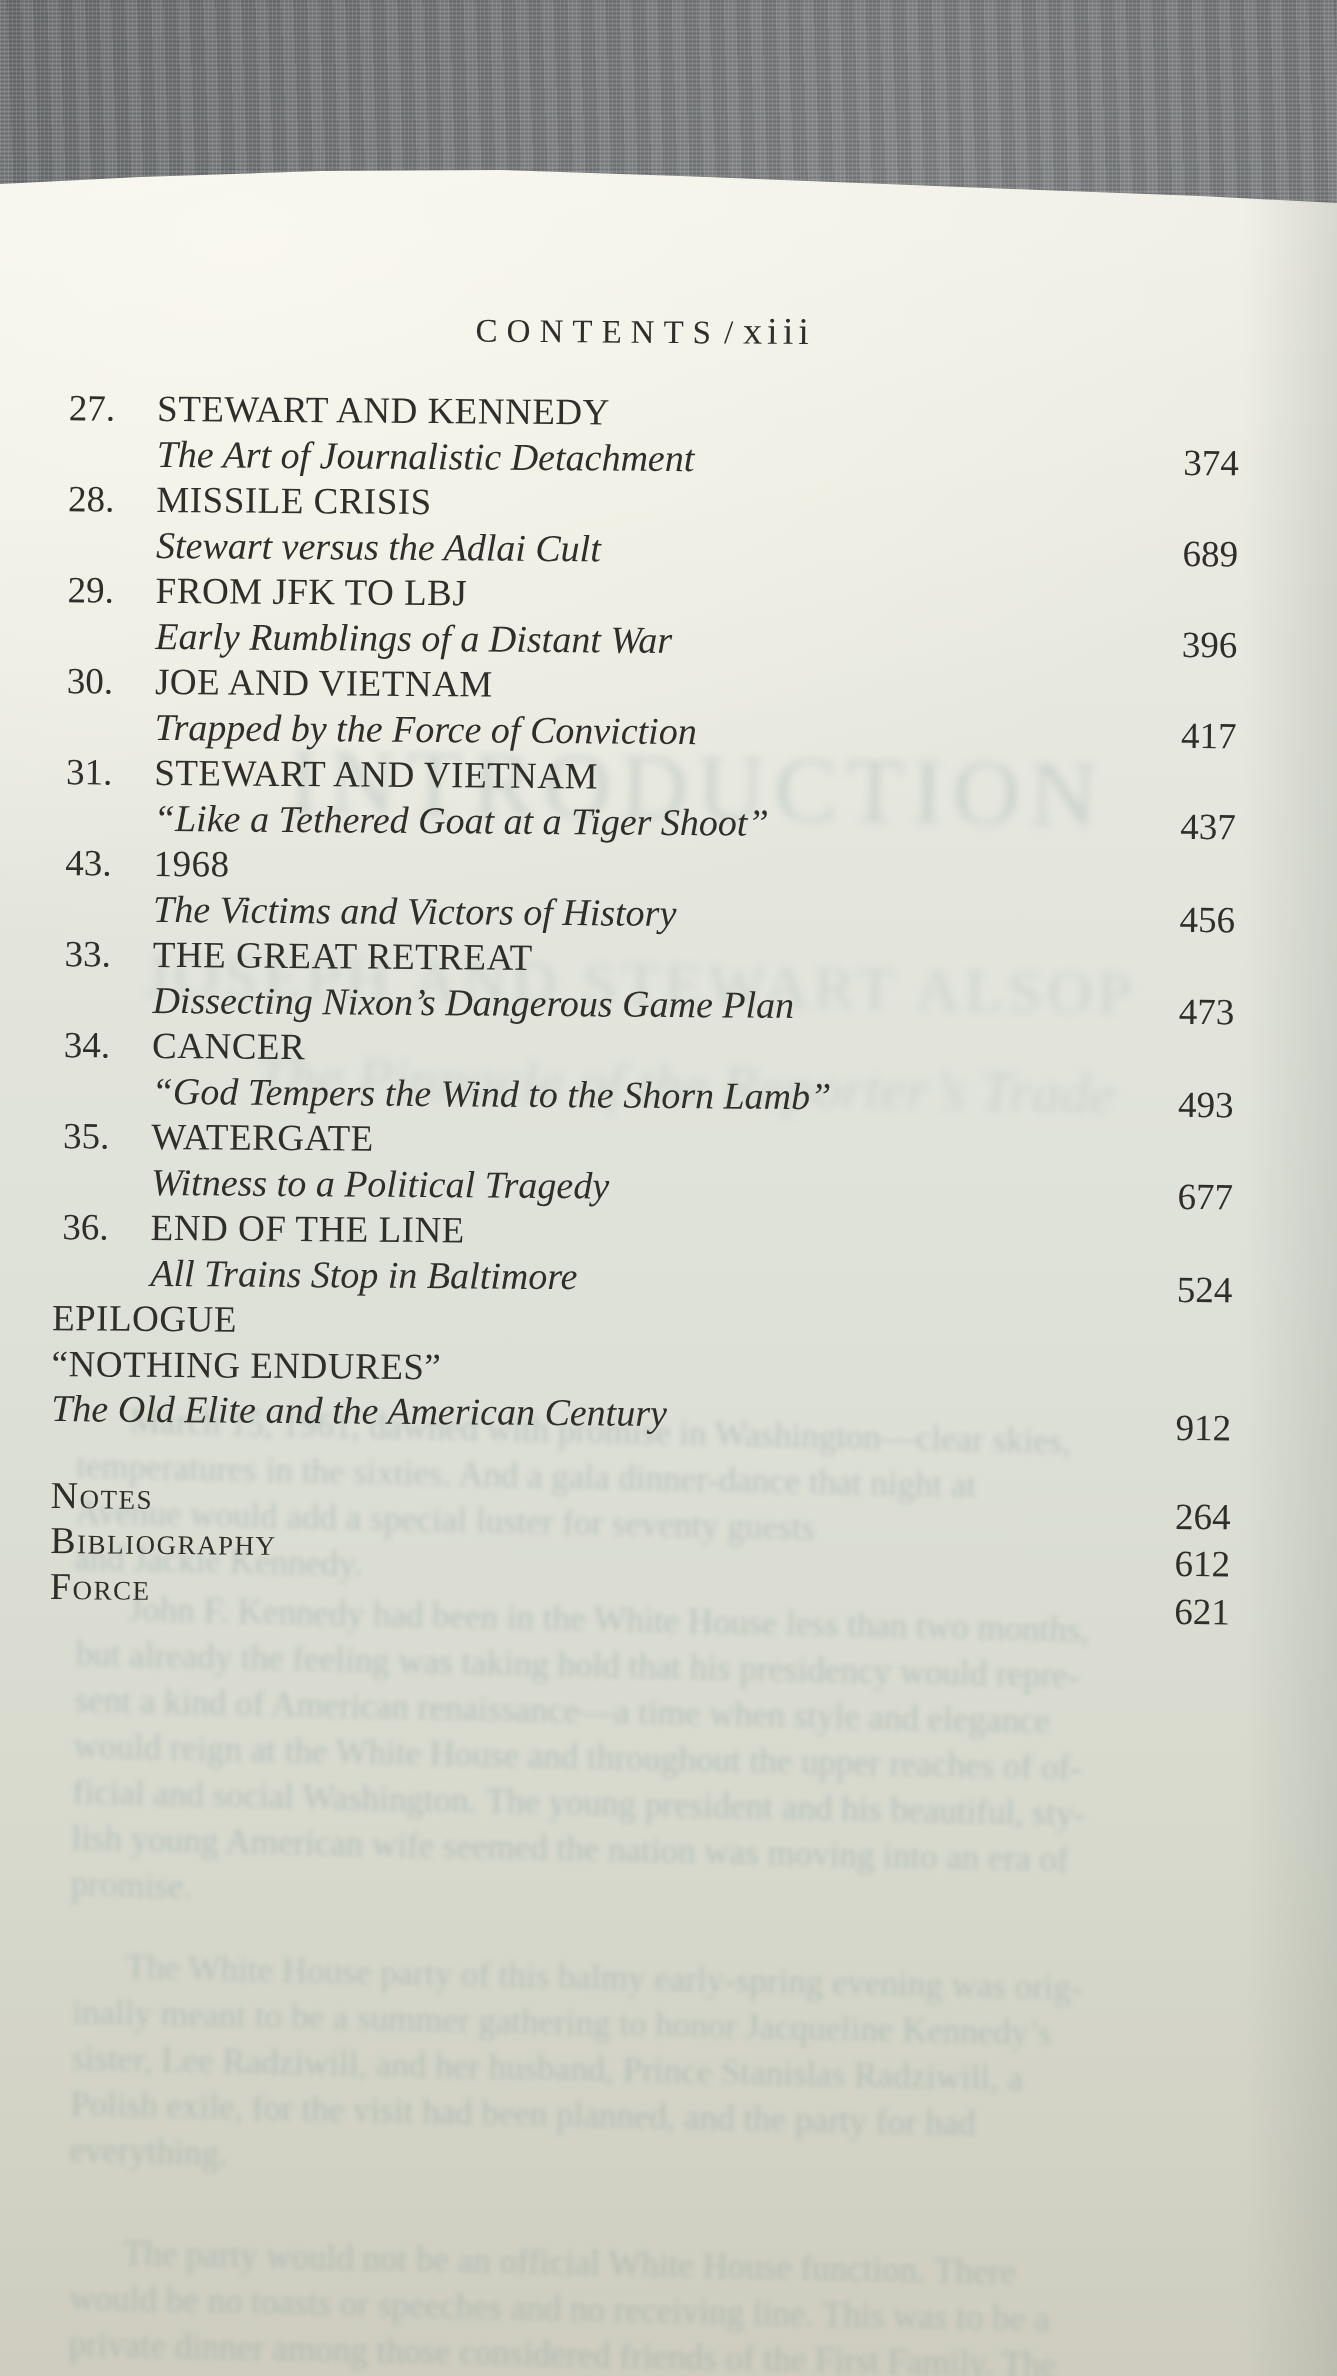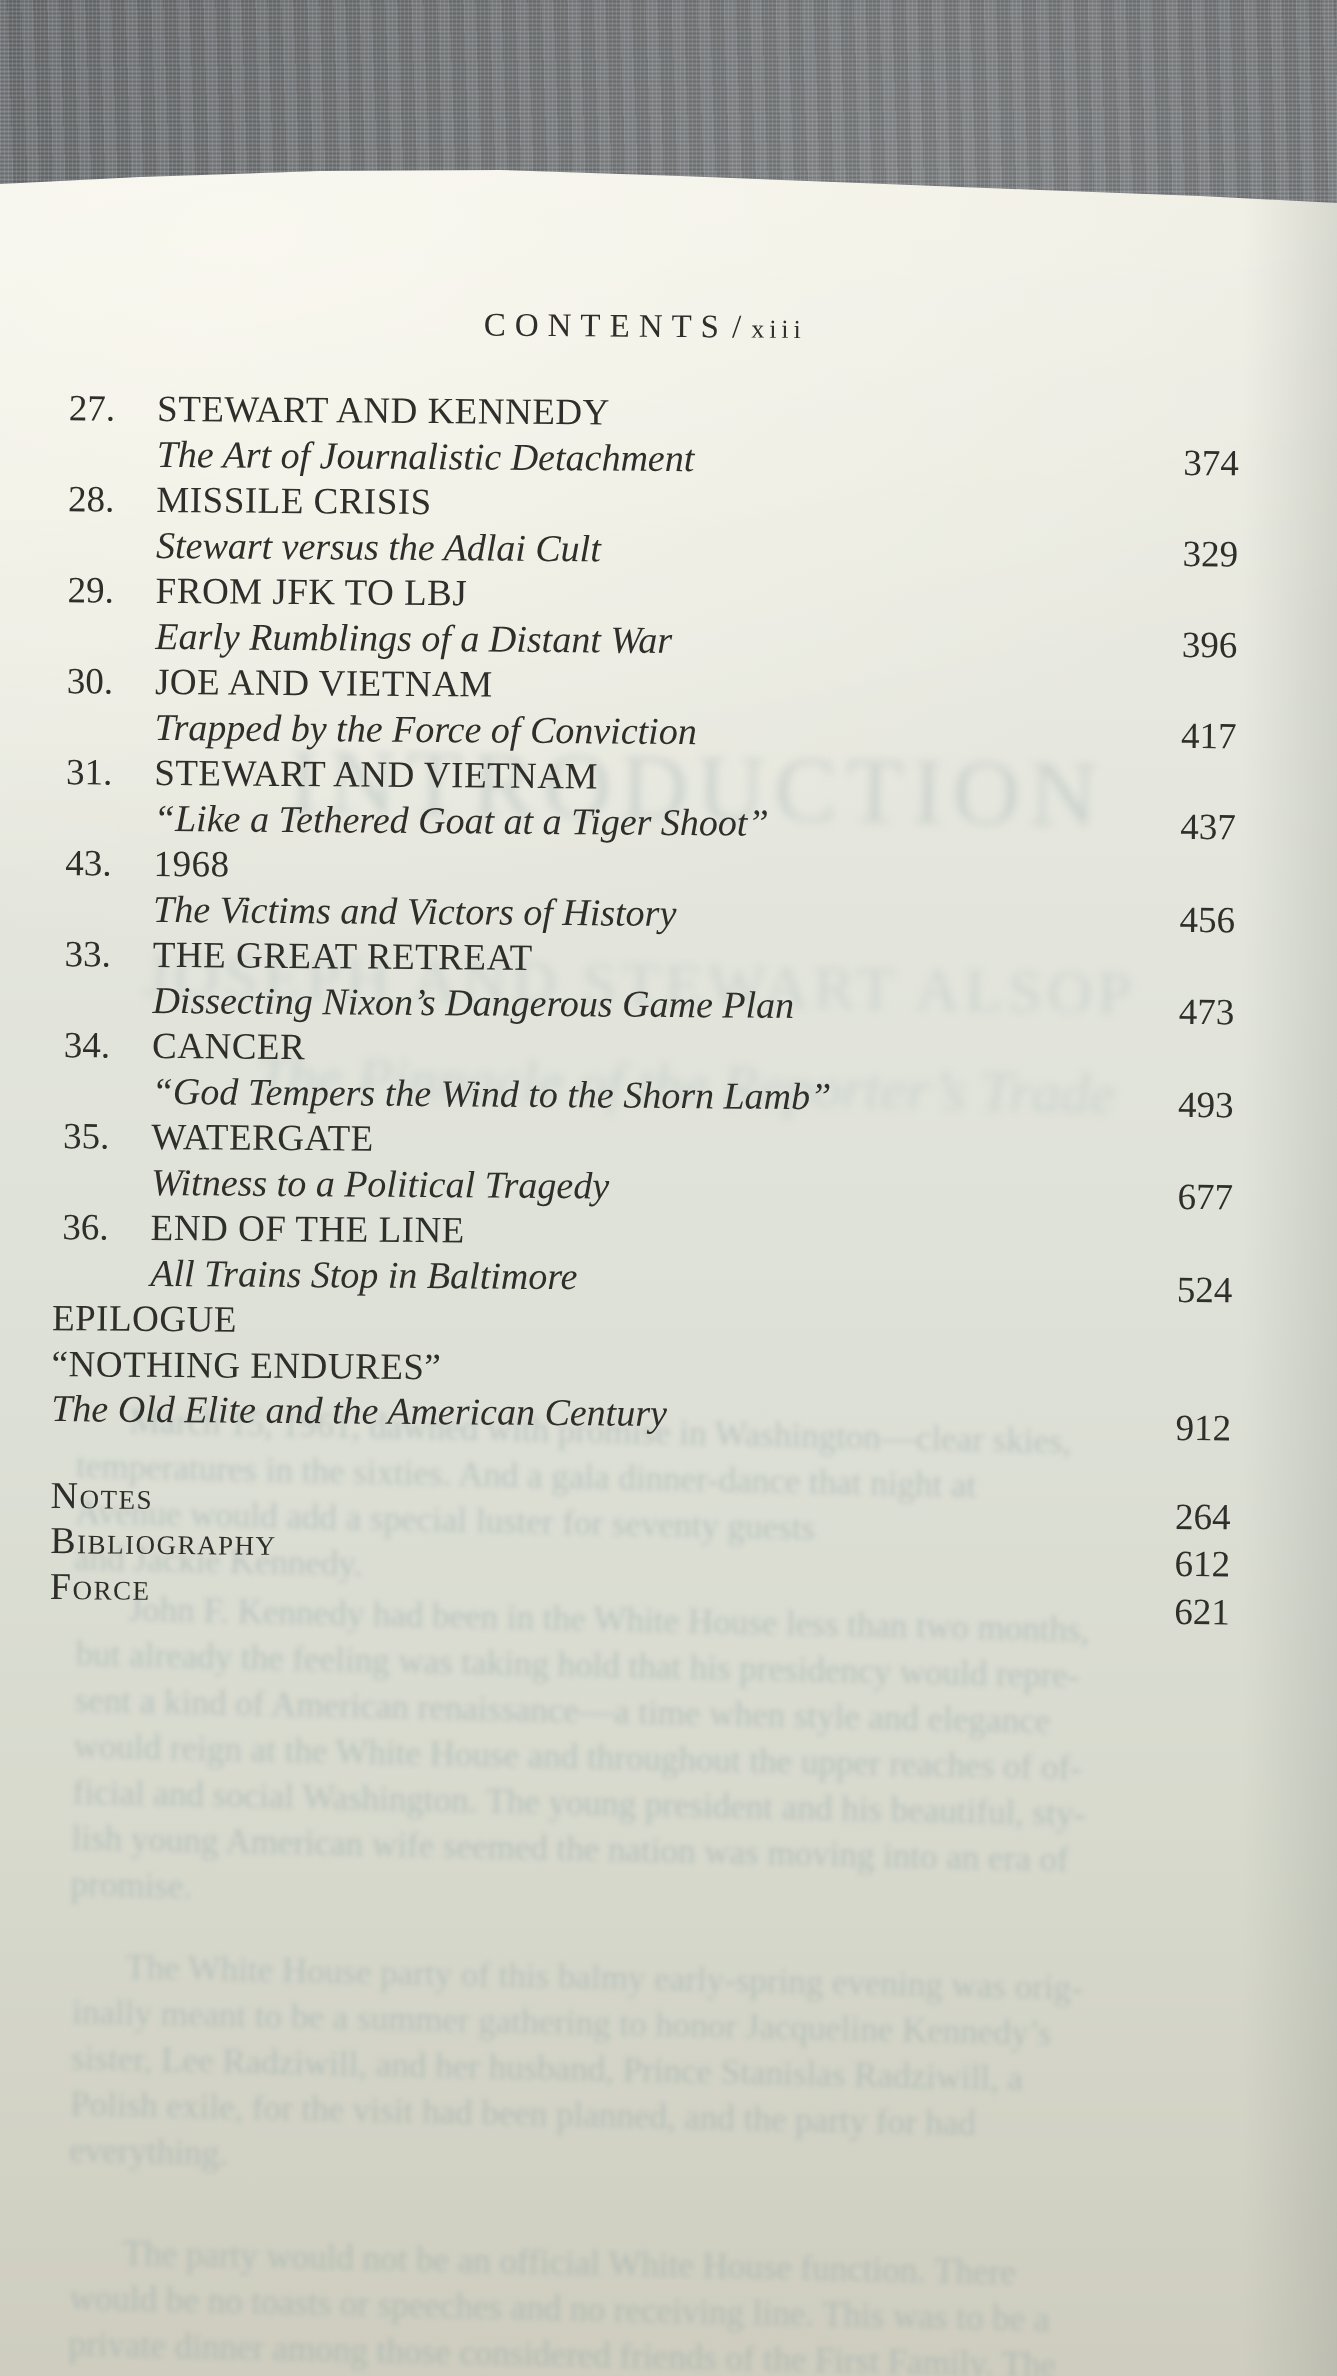--- a/index.html
+++ b/index.html
@@ -43,21 +43,21 @@
   .ghost-para div{white-space:nowrap;overflow:hidden;}
   .ghost-indent{text-indent:52px;}
   .gp1{top:1406px;}
   .gp2{top:1594px;}
   .gp3{top:1952px;}
   .gp4{top:2238px;}
   
   .pageheader{position:absolute;top:303px;left:0;width:1290px;text-align:center;z-index:2;
     font-size:33px;letter-spacing:9px;white-space:nowrap;}
   .pageheader .sep{letter-spacing:0;margin:0 10px 0 4px;}
-  .pageheader .folio{font-size:26px;letter-spacing:5px;}
+  .pageheader .folio{font-size:38px;letter-spacing:5px;}
   .toc{position:absolute;top:385px;left:60px;right:97px;z-index:2;}
   .line{position:relative;height:45.5px;line-height:45.5px;white-space:nowrap;}
   .num{display:inline-block;width:56px;text-align:right;font-size:37px;}
   .title{margin-left:42px;font-size:37px;letter-spacing:0.5px;}
   .subtitle{margin-left:98px;font-size:38px;font-style:italic;}
   .flush .title{margin-left:0;}
   .flush .subtitle{margin-left:0;}
   .pgnum{position:absolute;right:0;top:0;font-size:37px;transform:translateY(var(--sag,0px));text-align:right;}
   .spacer{height:41px;}
   .bm-label{font-variant:small-caps;font-size:38px;letter-spacing:1.5px;}
@@ -112,21 +112,21 @@
         <span class="num">27.</span><span class="title">STEWART AND KENNEDY</span>
       </div>
       <div class="line">
         <span class="subtitle">The Art of Journalistic Detachment</span><span class="pgnum">374</span>
       </div>
 
       <div class="line">
         <span class="num">28.</span><span class="title">MISSILE CRISIS</span>
       </div>
       <div class="line">
-        <span class="subtitle">Stewart versus the Adlai Cult</span><span class="pgnum">329</span>
+        <span class="subtitle">Stewart versus the Adlai Cult</span><span class="pgnum">689</span>
       </div>
 
       <div class="line">
         <span class="num">29.</span><span class="title">FROM JFK TO LBJ</span>
       </div>
       <div class="line">
         <span class="subtitle">Early Rumblings of a Distant War</span><span class="pgnum">396</span>
       </div>
 
       <div class="line">

